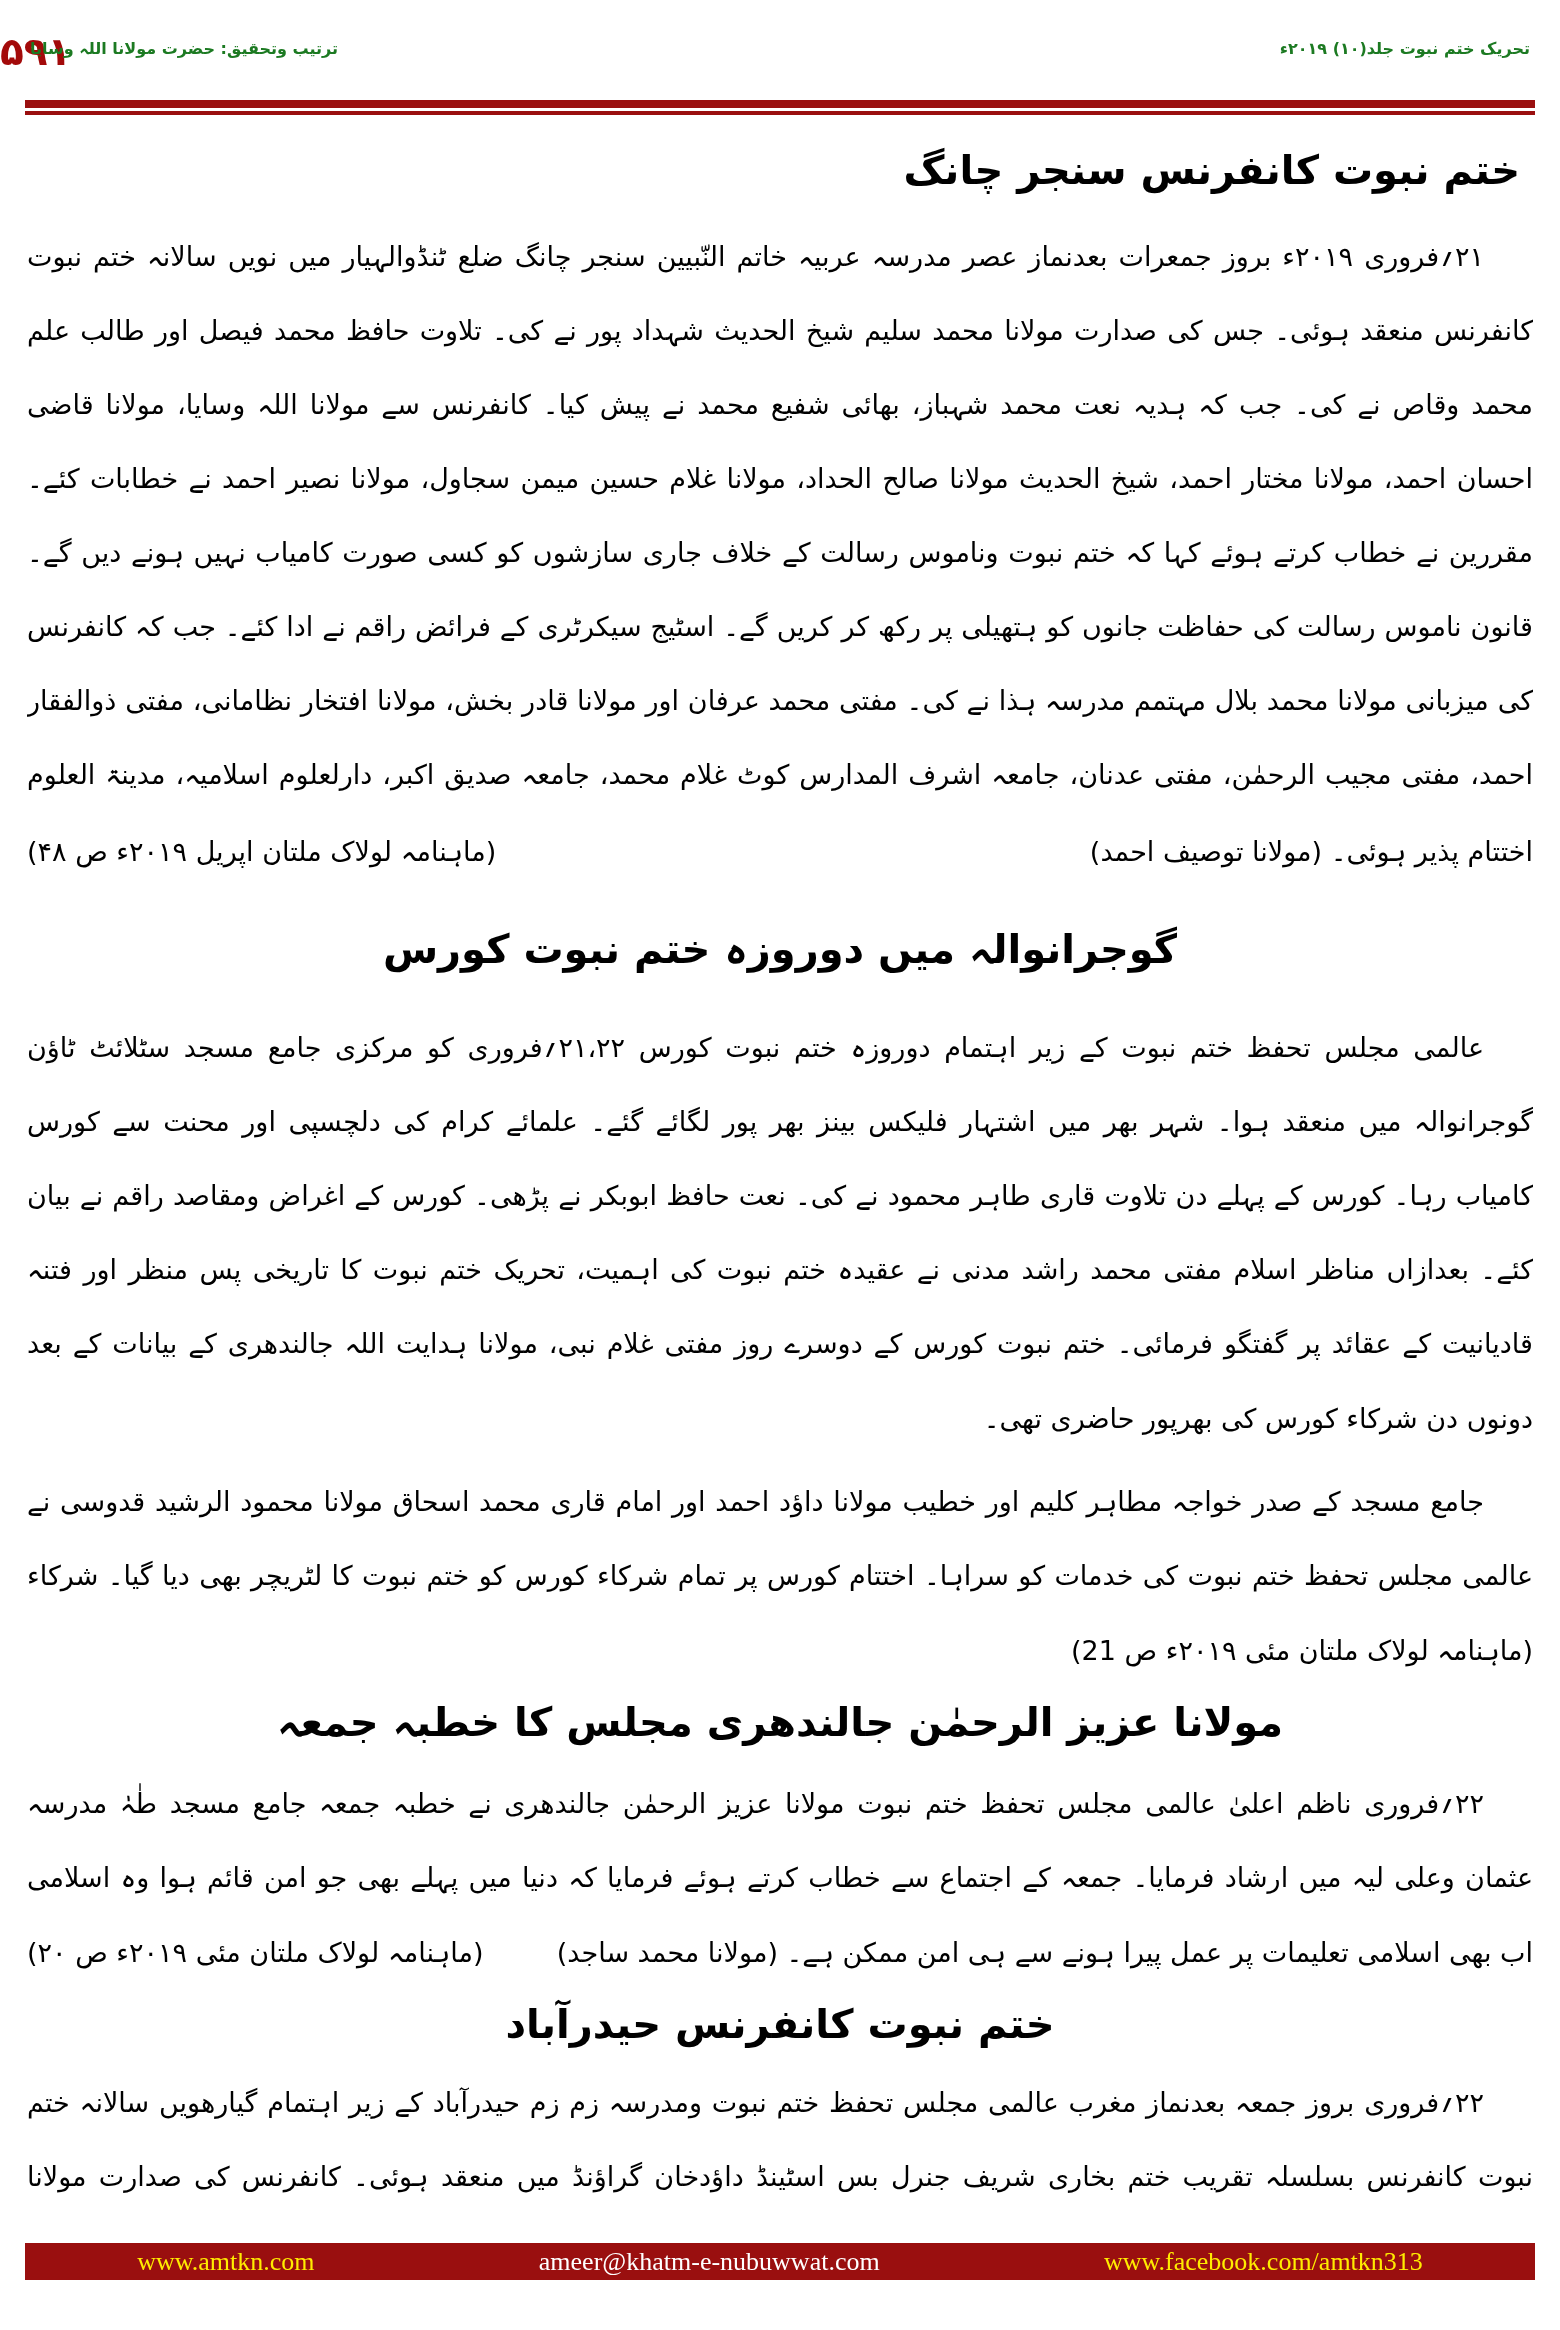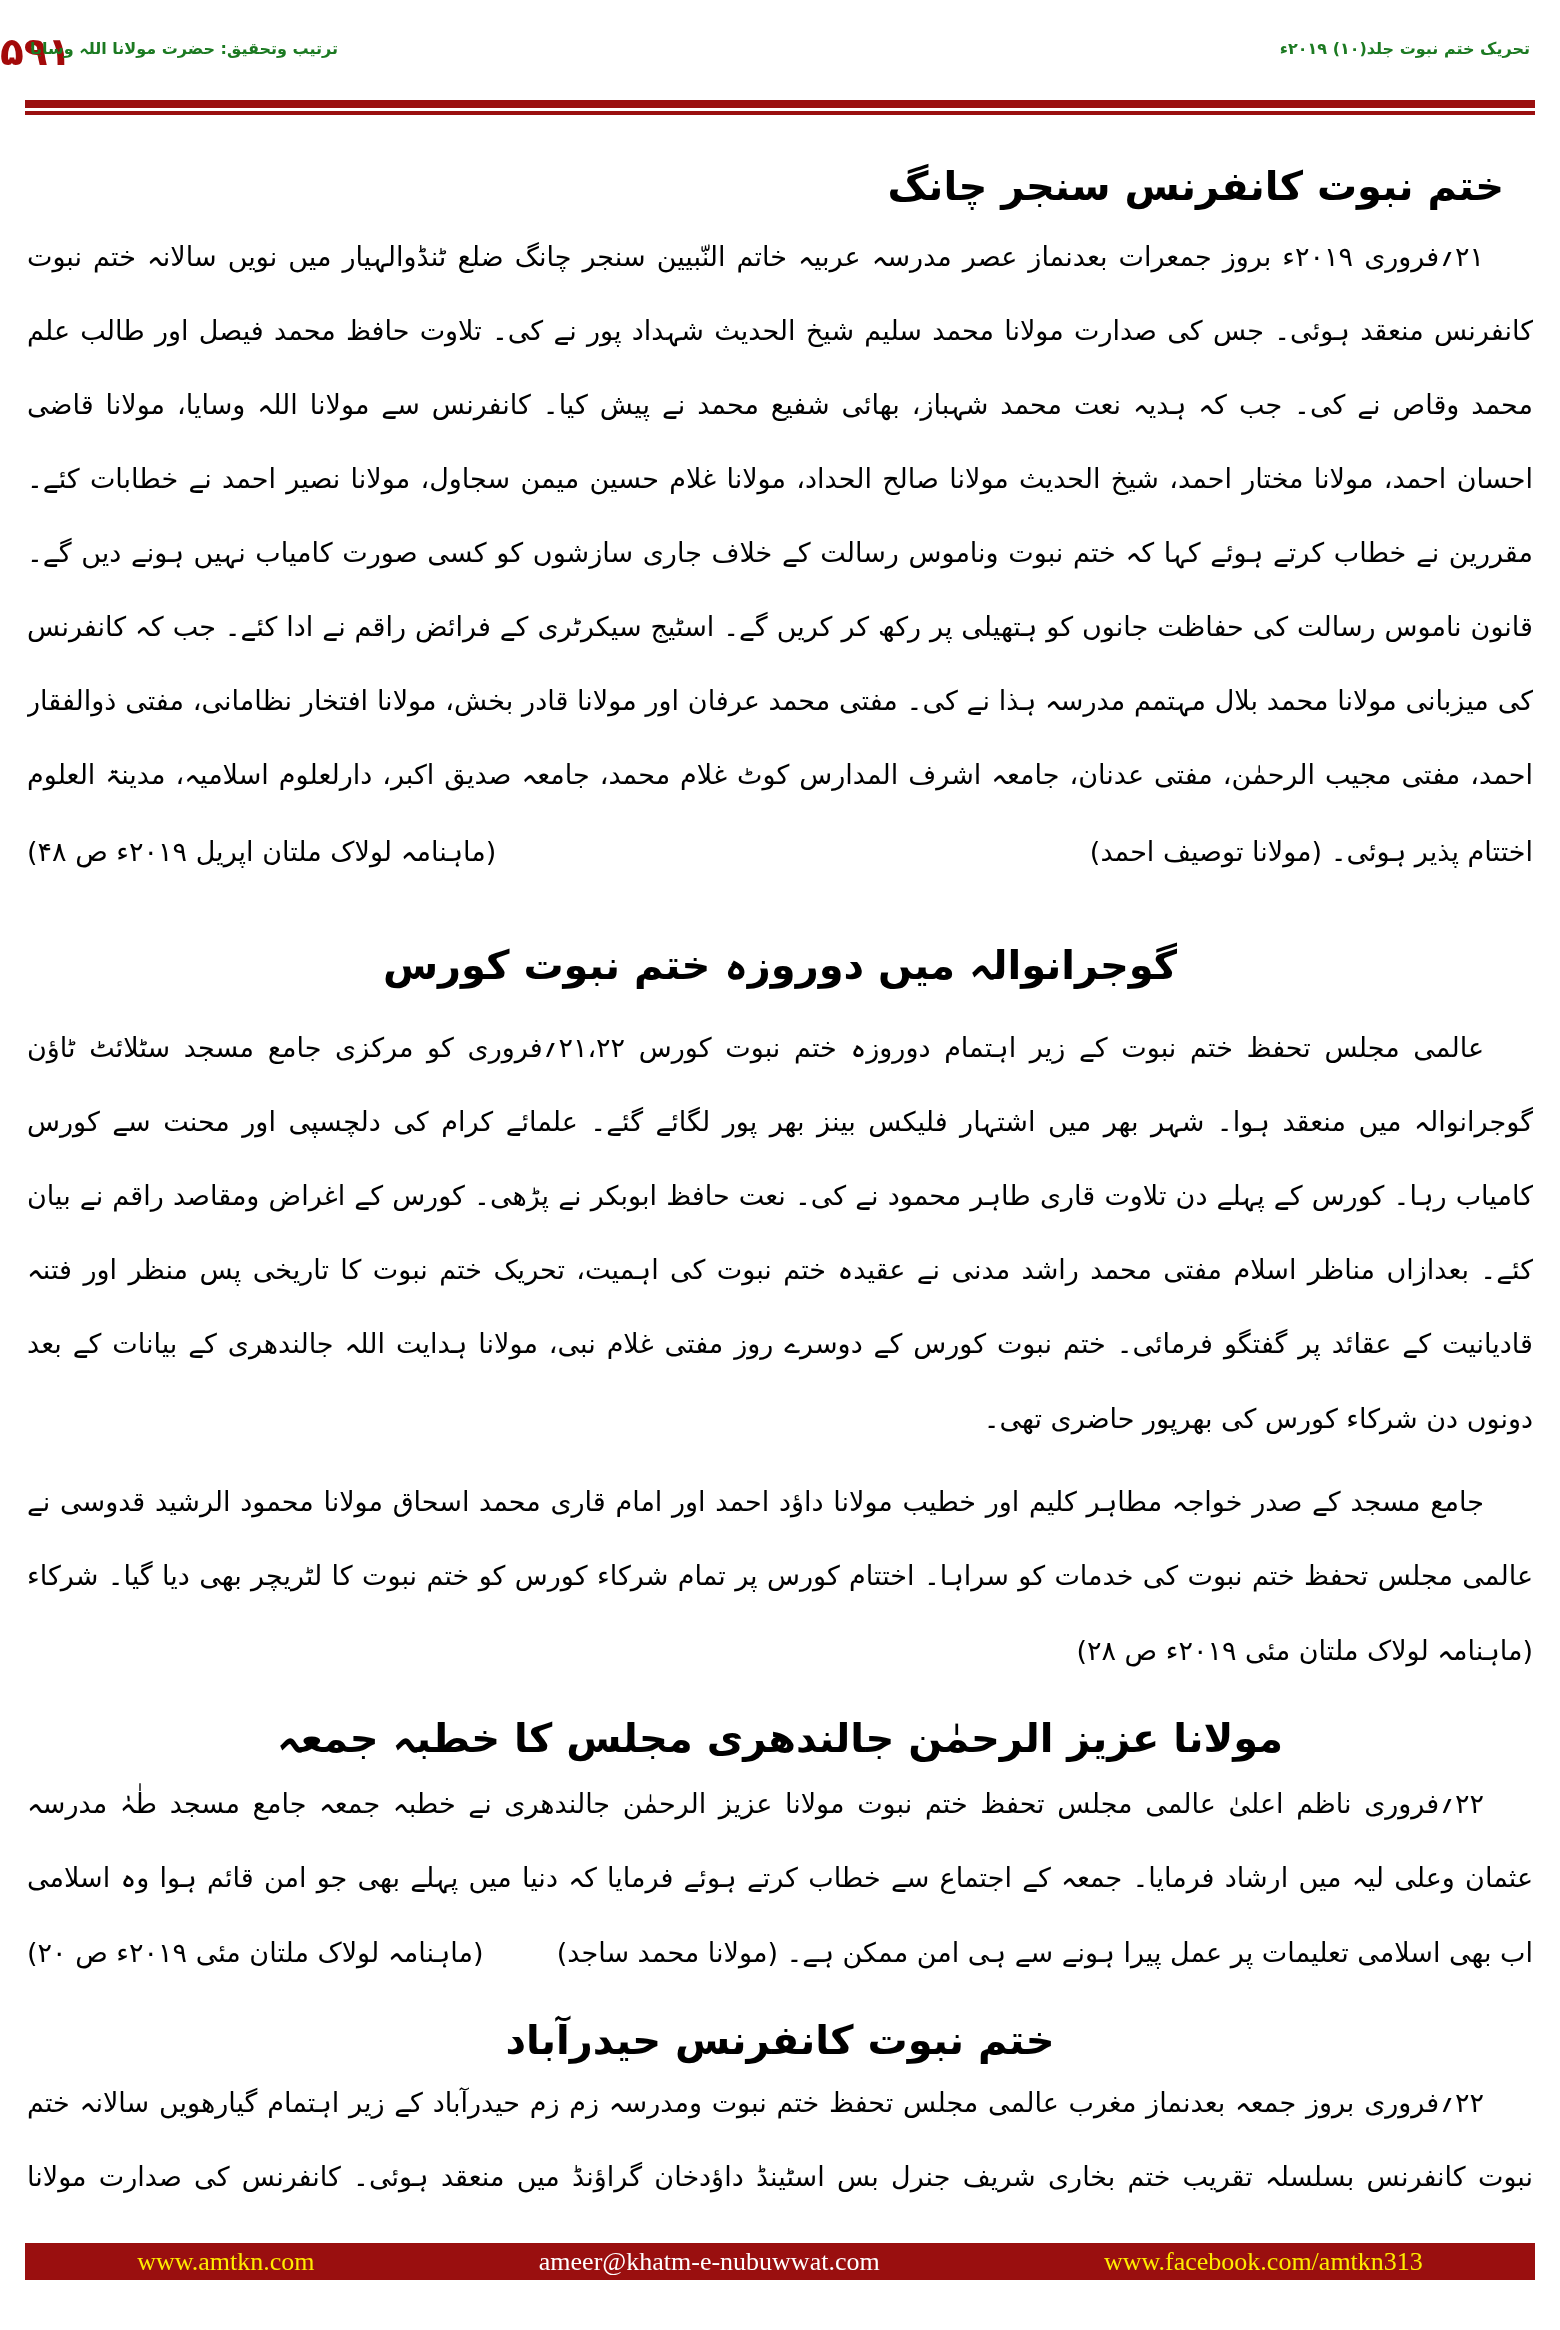--- a/index.html
+++ b/index.html
@@ -24,21 +24,21 @@
     position:absolute;top:28.6px;left:0;right:0;
     text-align:left;
     font-size:39px;font-weight:bold;
     color:var(--page_red,#a30a0a);
   }
   .rule{position:absolute;left:25px;right:25px;background:var(--maroon,#9a0f0f);}
   .rule-thick{top:100px;height:7.6px;}
   .rule-thin{top:111px;height:4.2px;}
   
   .sec-title{
-    position:absolute;left:27px;right:27px;margin:16px;
+    position:absolute;left:27px;right:27px;margin:0;
     font-size:40px;font-weight:bold;color:#000;
     text-align:center;white-space:nowrap;line-height:1.45;
   }
   .t1{top:141px;left:auto;right:40px;text-align:right;}
   .t2{top:920px;}
   .t3{top:1693px;}
   .t4{top:1995px;}
   
   .body{
     position:absolute;left:27px;right:27px;margin:0;
@@ -92,21 +92,21 @@
   </div>
 
   <h2 class="sec-title t2" dir="rtl">گوجرانوالہ میں دوروزہ ختم نبوت کورس</h2>
   <p class="body p2" dir="rtl">عالمی مجلس تحفظ ختم نبوت کے زیر اہتمام دوروزہ ختم نبوت کورس ۲۱،۲۲؍فروری کو مرکزی جامع مسجد سٹلائٹ ٹاؤن گوجرانوالہ میں منعقد ہوا۔ شہر بھر میں اشتہار فلیکس بینز بھر پور لگائے گئے۔ علمائے کرام کی دلچسپی اور محنت سے کورس کامیاب رہا۔ کورس کے پہلے دن تلاوت قاری طاہر محمود نے کی۔ نعت حافظ ابوبکر نے پڑھی۔ کورس کے اغراض ومقاصد راقم نے بیان کئے۔ بعدازاں مناظر اسلام مفتی محمد راشد مدنی نے عقیدہ ختم نبوت کی اہمیت، تحریک ختم نبوت کا تاریخی پس منظر اور فتنہ قادیانیت کے عقائد پر گفتگو فرمائی۔ ختم نبوت کورس کے دوسرے روز مفتی غلام نبی، مولانا ہدایت اللہ جالندھری کے بیانات کے بعد مفتی محمد راشد مدنی نے حیات مسیح اور سیرت امام مہدی پر مفصل گفتگو فرمائی۔</p>
   <div class="tail tl2" dir="rtl">
     <span>دونوں دن شرکاء کورس کی بھرپور حاضری تھی۔</span>
     <span></span>
   </div>
   <p class="body p3" dir="rtl">جامع مسجد کے صدر خواجہ مطاہر کلیم اور خطیب مولانا داؤد احمد اور امام قاری محمد اسحاق مولانا محمود الرشید قدوسی نے عالمی مجلس تحفظ ختم نبوت کی خدمات کو سراہا۔ اختتام کورس پر تمام شرکاء کورس کو ختم نبوت کا لٹریچر بھی دیا گیا۔ شرکاء کورس کے لئے کاغذ قلم اور کھانے کا وسیع تر</p>
   <div class="tail tl3" dir="rtl">
-    <span>(ماہنامہ لولاک ملتان مئی ۲۰۱۹ء ص ۲۸)</span>
+    <span>(ماہنامہ لولاک ملتان مئی ۲۰۱۹ء ص 21)</span>
   </div>
 
   <h2 class="sec-title t3" dir="rtl">مولانا عزیز الرحمٰن جالندھری مجلس کا خطبہ جمعہ</h2>
   <p class="body p4" dir="rtl">۲۲؍فروری ناظم اعلیٰ عالمی مجلس تحفظ ختم نبوت مولانا عزیز الرحمٰن جالندھری نے خطبہ جمعہ جامع مسجد طٰہٰ مدرسہ عثمان وعلی لیہ میں ارشاد فرمایا۔ جمعہ کے اجتماع سے خطاب کرتے ہوئے فرمایا کہ دنیا میں پہلے بھی جو امن قائم ہوا وہ اسلامی تعلیمات پر عمل پیرا ہونے سے ہوا،</p>
   <div class="tail tl4" dir="rtl">
     <span>اب بھی اسلامی تعلیمات پر عمل پیرا ہونے سے ہی امن ممکن ہے۔ (مولانا محمد ساجد)</span>
     <span>(ماہنامہ لولاک ملتان مئی ۲۰۱۹ء ص ۲۰)</span>
   </div>
 
   <h2 class="sec-title t4" dir="rtl">ختم نبوت کانفرنس حیدرآباد</h2>

